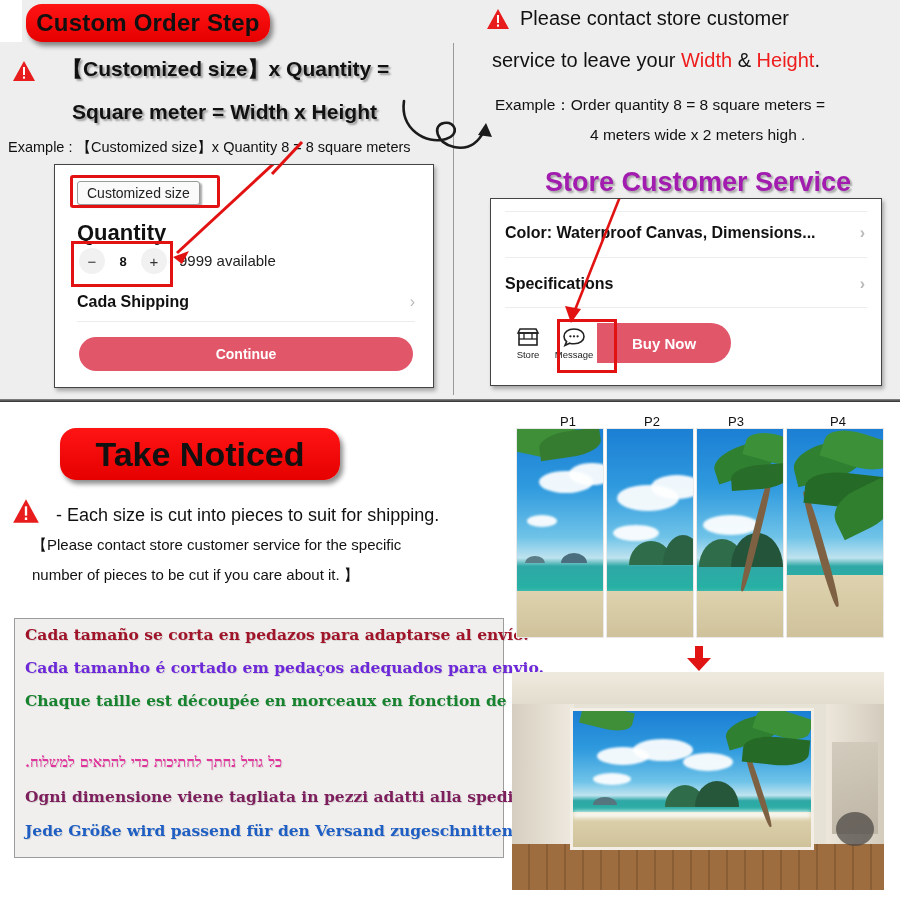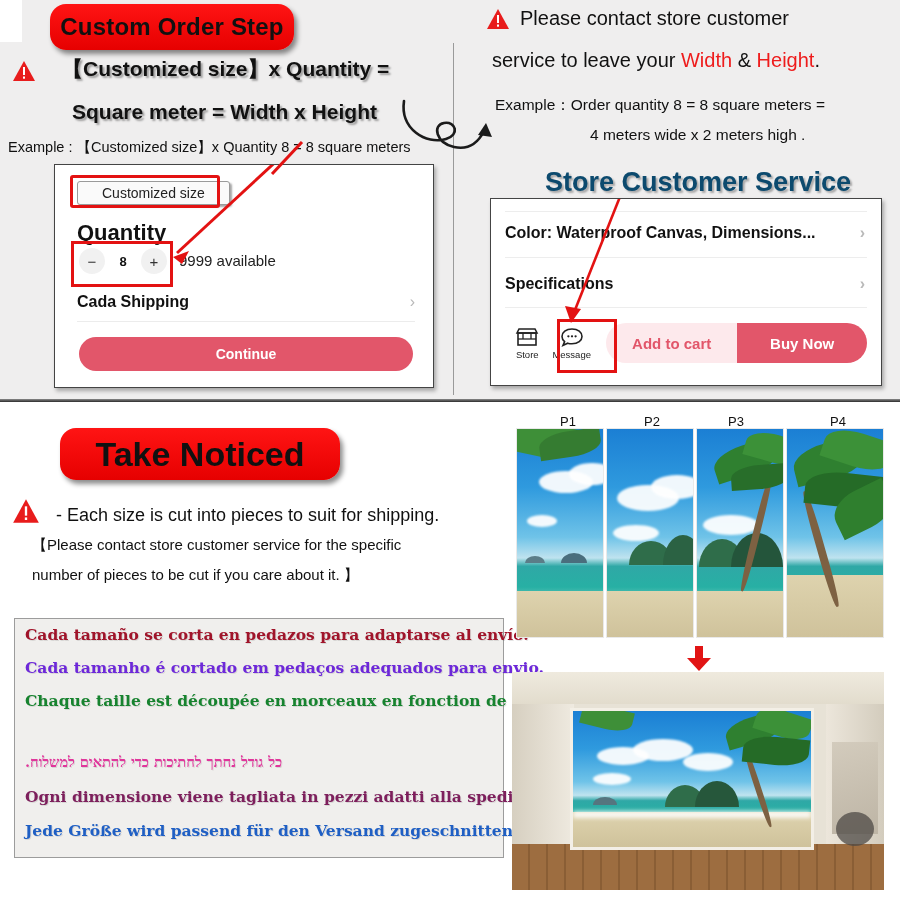--- a/index.html
+++ b/index.html
@@ -24,21 +24,21 @@
     position:absolute;
     background:linear-gradient(#ff1414,#e60000);
     border-radius:16px;
     color:#111;
     font-weight:bold;
     text-align:center;
     box-shadow:3px 4px 5px rgba(0,0,0,.45);
     white-space:nowrap;
     display:flex;align-items:center;justify-content:center;
   }
-  #custom-order-badge{left:50px;top:4px;width:244px;height:46px;font-size:24px;letter-spacing:.2px;}
+  #custom-order-badge{left:26px;top:4px;width:244px;height:38px;font-size:24px;letter-spacing:.2px;}
   #take-noticed-badge{left:60px;top:428px;width:280px;height:52px;font-size:34px;}
 
   
   .warn{display:inline-block;position:relative;}
   .warn svg{display:block;}
 
   
   .hdr-line{
     position:absolute;font-size:21px;font-weight:bold;color:#111;white-space:nowrap;
     text-shadow:2px 2px 2px rgba(0,0,0,.35);
@@ -48,21 +48,21 @@
   #warn-icon-1{position:absolute;left:12px;top:60px;}
   #example-left{position:absolute;left:8px;top:138px;font-size:14.5px;color:#111;white-space:nowrap;}
 
   
   .card{
     position:absolute;background:#ffffff;border:1px solid #444;
     box-shadow:2px 3px 4px rgba(0,0,0,.30);
   }
   #left-card{left:54px;top:164px;width:378px;height:222px;}
   #cust-size-chip{
-    position:absolute;left:22px;top:16px;padding:3px 24px;
+    position:absolute;left:22px;top:16px;padding:3px 9px;
     border:1px solid #9a9a9a;background:#fafafa;border-radius:3px;
     font-size:14px;color:#222;box-shadow:2px 2px 2px rgba(0,0,0,.35);
   }
   #cust-size-hl{position:absolute;left:15px;top:10px;width:144px;height:27px;border:3px solid #e31212;border-radius:3px;}
   #qty-label{position:absolute;left:22px;top:55px;font-size:22px;font-weight:bold;color:#111;}
   .stepper{position:absolute;left:24px;top:83px;display:flex;align-items:center;gap:4px;}
   .step-btn{width:26px;height:26px;border-radius:50%;background:#f1f1f1;color:#333;
     display:flex;align-items:center;justify-content:center;font-size:15px;line-height:1;}
   .step-val{width:28px;text-align:center;font-size:13px;font-weight:bold;color:#111;}
   #qty-hl{position:absolute;left:16px;top:76px;width:96px;height:40px;border:3px solid #e31212;}
@@ -86,21 +86,21 @@
 
   
   #warn-icon-2{position:absolute;left:486px;top:8px;}
   .rt-line{position:absolute;font-size:20px;color:#111;white-space:nowrap;}
   #rt-line1{left:520px;top:7px;}
   #rt-line2{left:492px;top:49px;}
   .red-word{color:#ee1c1c;}
   #rt-ex1{position:absolute;left:495px;top:95px;font-size:15.5px;color:#111;white-space:nowrap;}
   #rt-ex2{position:absolute;left:590px;top:126px;font-size:15.5px;color:#111;white-space:nowrap;text-align:right;}
   #store-cs-title{
-    position:absolute;left:545px;top:167px;font-size:27px;font-weight:bold;color:#0c4a6e;
+    position:absolute;left:545px;top:167px;font-size:27px;font-weight:bold;color:#a21caf;
     white-space:nowrap;text-shadow:2px 2px 2px rgba(0,0,0,.30);
   }
   #right-card{left:490px;top:198px;width:390px;height:186px;}
   .row-line{
     position:absolute;left:14px;width:360px;display:flex;align-items:center;justify-content:space-between;
     font-size:16px;font-weight:bold;color:#111;
   }
   #row-color{top:25px;}
   #row-spec{top:76px;}
   .row-sep{position:absolute;left:14px;width:362px;height:1px;background:#ededed;}
@@ -261,21 +261,20 @@
             <path d="M12 2 C18 2 22 5.5 22 9.4 C22 13.3 18 16.8 12 16.8 C10.4 16.8 9 16.6 7.7 16.2 L3 18.4 L4.6 14.6 C3 13.2 2 11.4 2 9.4 C2 5.5 6 2 12 2 Z" fill="none" stroke="#222" stroke-width="1.6"></path>
             <circle cx="8.4" cy="9.3" r="1.15" fill="#222"></circle>
             <circle cx="12" cy="9.3" r="1.15" fill="#222"></circle>
             <circle cx="15.6" cy="9.3" r="1.15" fill="#222"></circle>
           </svg>
           <span class="lbl">Message</span>
         </div>
 
         <div id="msg-hl"></div>
 
-        <div id="add-cart-btn">Add to cart</div>
         <div id="buy-now-btn">Buy Now</div>
       </div>
 
       <svg class="red-arrow" style="left:0;top:0;" width="390" height="186">
         <line x1="140" y1="-30" x2="82" y2="116" stroke="#e31212" stroke-width="2.6"></line>
         <path d="M80 124 L74 107 L90 110 Z" fill="#e31212"></path>
       </svg>
     </div>
 
     <div class="top-divider-h"></div>

